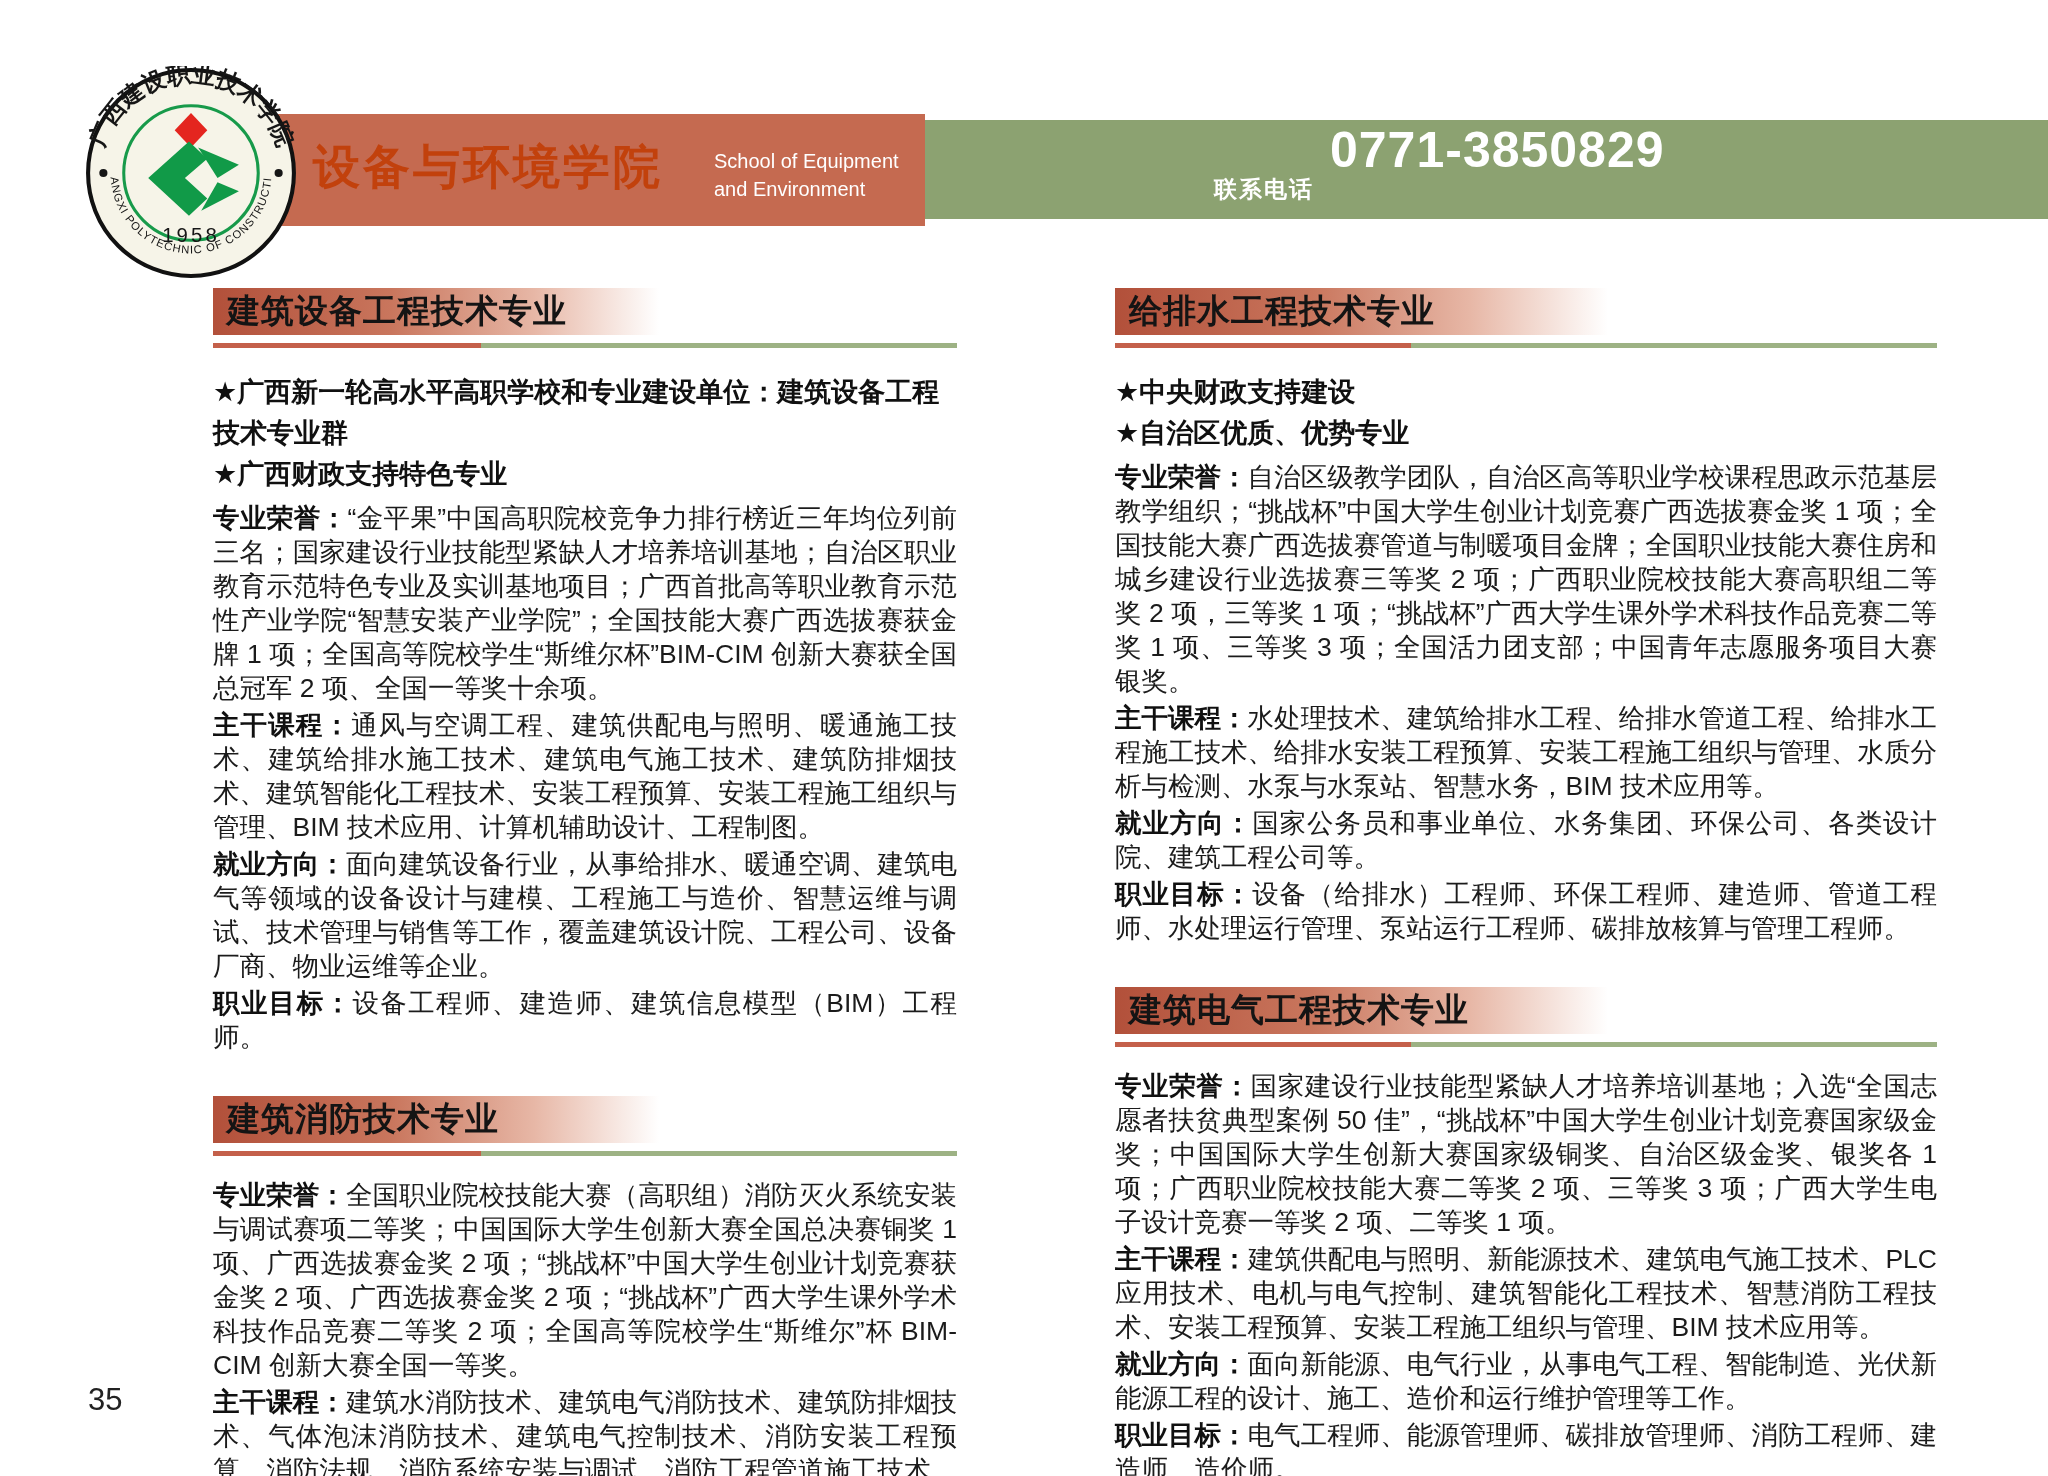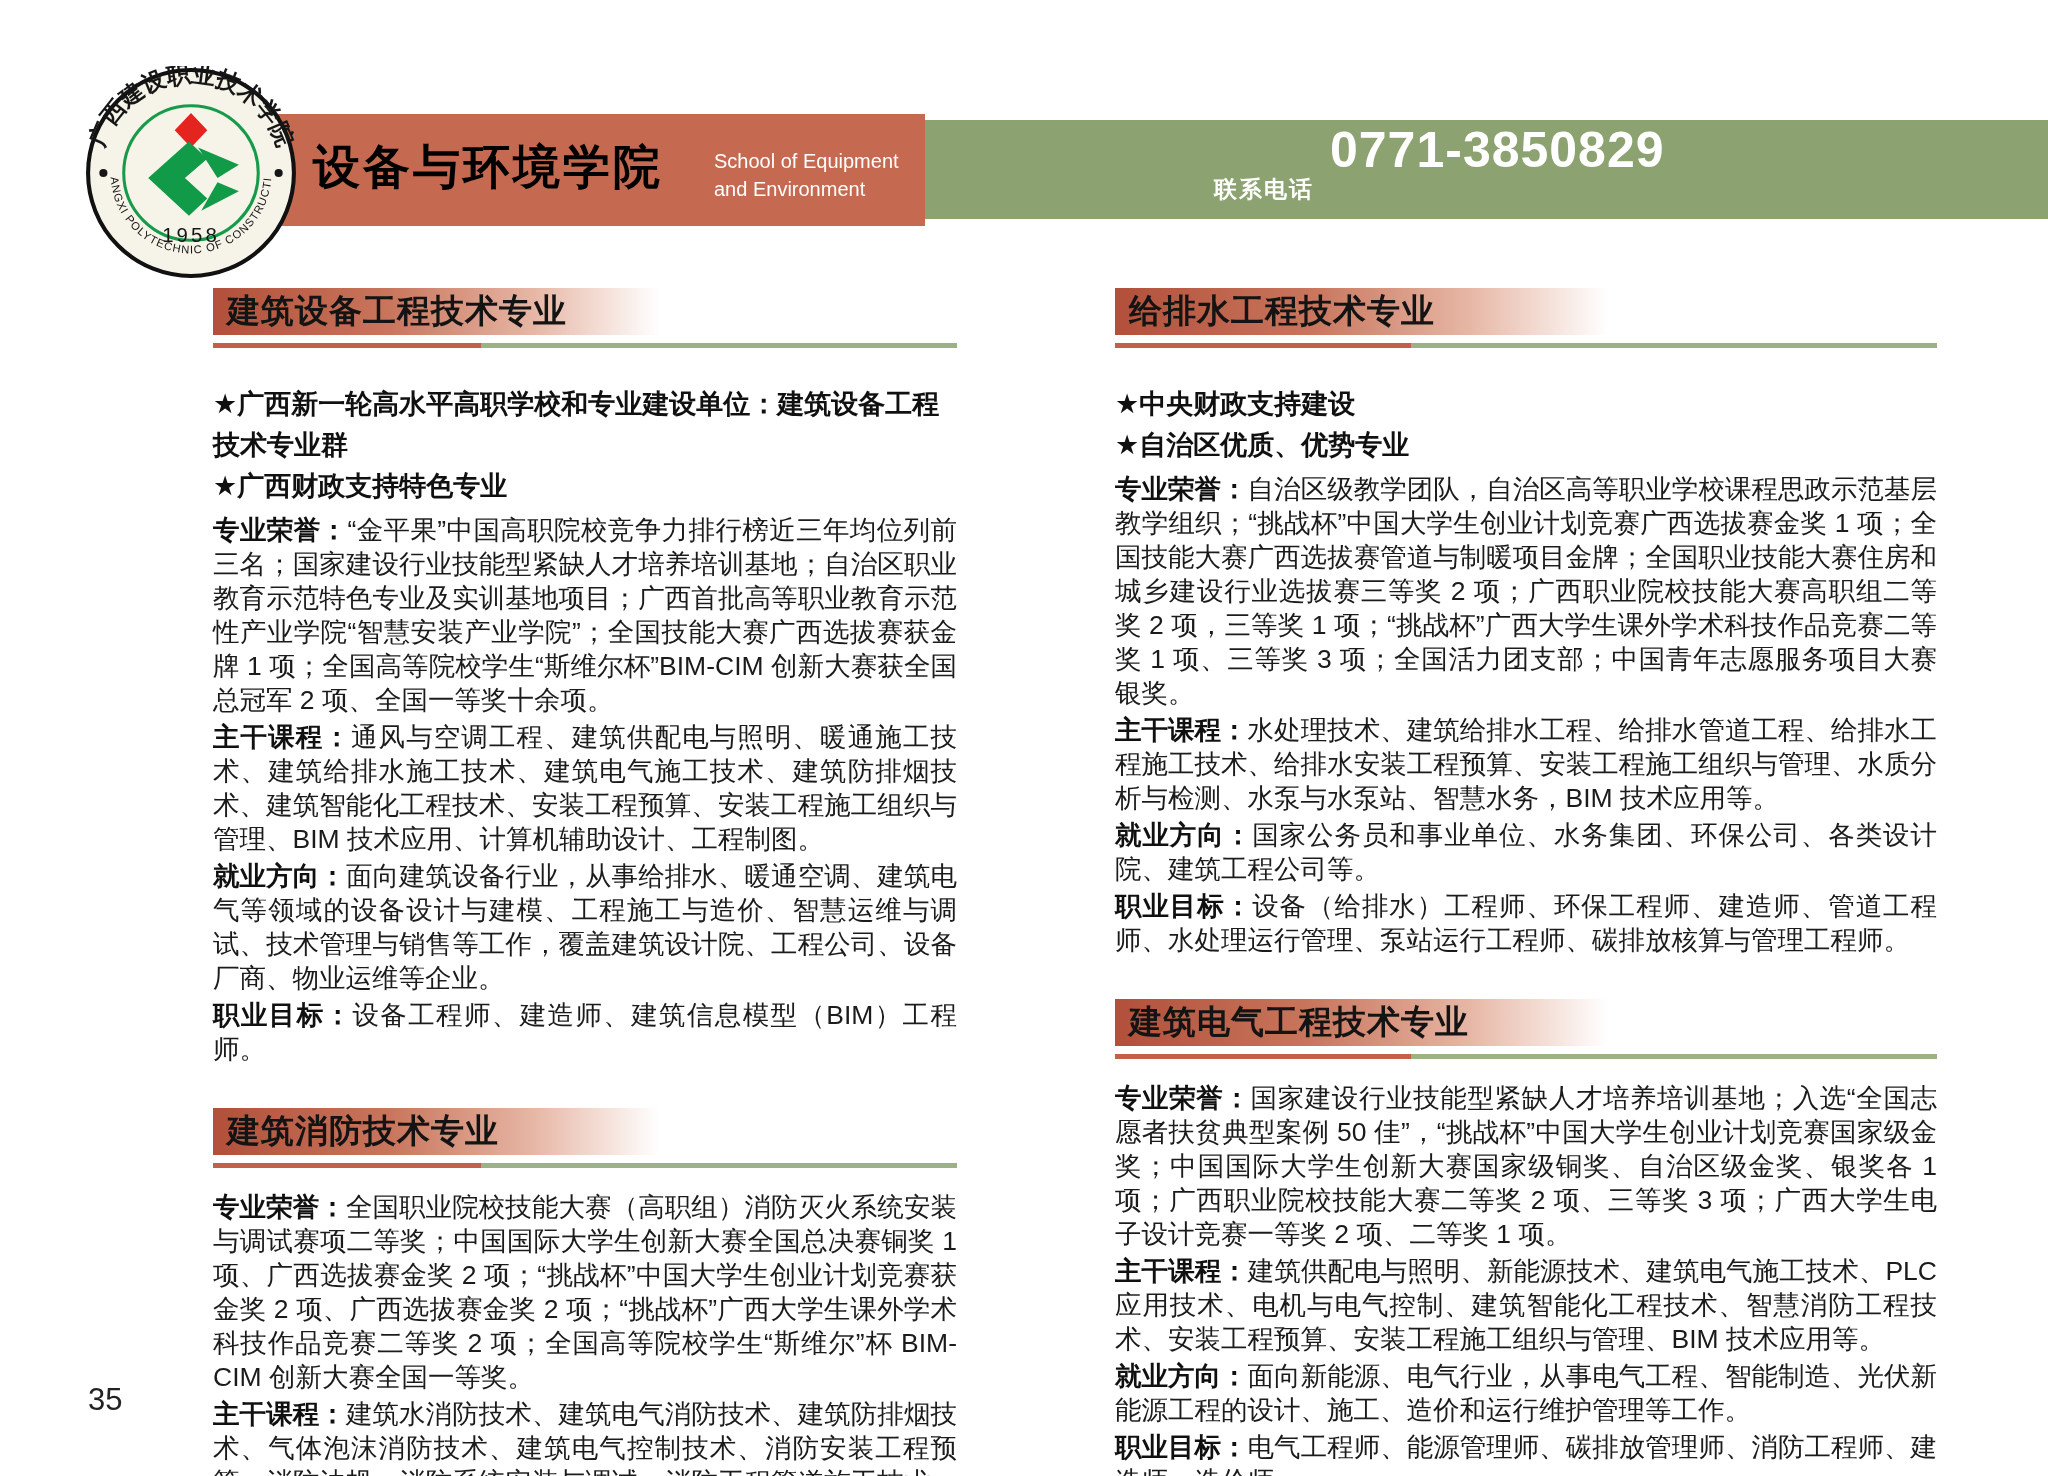--- a/index.html
+++ b/index.html
@@ -3,21 +3,21 @@
 <meta charset="utf-8">
 <style>
   * { margin:0; padding:0; box-sizing:border-box; }
   html,body { background:#ffffff; }
   body { font-family:"Liberation Sans","DejaVu Sans",sans-serif; }
   .page { position:relative; width:2048px; height:1476px; background:#ffffff; overflow:hidden; }
 
   
   .band-red { position:absolute; left:255px; top:114px; width:670px; height:112px; background:#c56a50; }
   .band-green { position:absolute; left:925px; top:120px; width:1123px; height:99px; background:#8ca271; }
-  .title-cn { position:absolute; left:313px; top:136px; font-size:47px; font-weight:bold; color:#000000; letter-spacing:3px; white-space:nowrap; }
+  .title-cn { position:absolute; left:313px; top:136px; font-size:47px; font-weight:bold; color:#c2410c; letter-spacing:3px; white-space:nowrap; }
   .title-en { position:absolute; left:714px; top:147px; font-size:20px; line-height:28px; color:#ffffff; }
   .phone-label { position:absolute; left:1214px; top:174px; font-size:23px; font-weight:bold; color:#ffffff; letter-spacing:2px; }
   .phone-number { position:absolute; left:1330px; top:121px; font-size:50px; font-weight:bold; color:#ffffff; letter-spacing:1px; }
 
   
   .logo { position:absolute; left:84px; top:66px; width:214px; height:214px; }
 
   
   .col { position:absolute; top:288px; }
   .col-left  { left:213px; width:744px; }
@@ -26,21 +26,21 @@
   .program + .program { margin-top:42px; }
 
   .sec-badge { width:60%; height:47px; display:flex; align-items:center; padding-left:14px;
     background:linear-gradient(90deg,#b2503a 0%,#c9765d 40%,#e7b7a6 72%,rgba(255,255,255,0) 100%); }
   .sec-title { font-size:33px; font-weight:bold; color:#141414; letter-spacing:1px; white-space:nowrap; }
   .sec-rule { display:flex; height:5px; margin-top:8px; }
   .rule-red { width:36%; background:#c4604a; }
   .rule-green { flex:1; background:#9db284; }
 
   .star { font-size:27px; font-weight:bold; color:#101010; line-height:41px; margin:0; }
-  .sec-rule + .star { margin-top:36px; }
+  .sec-rule + .star { margin-top:24px; }
   .sec-rule + .para { margin-top:22px; }
   .star + .para { margin-top:6px; }
   .para { font-size:26.5px; line-height:34px; color:#1b1b1b; text-align:justify; margin-top:3px; }
   .plabel { font-weight:bold; color:#101010;font-family:Liberation Serif, serif; }
 
   .page-number { position:absolute; left:88px; top:1366px; font-size:31px; color:#222222;margin-top:16px; }
 </style>
 </head>
 <body>
 

